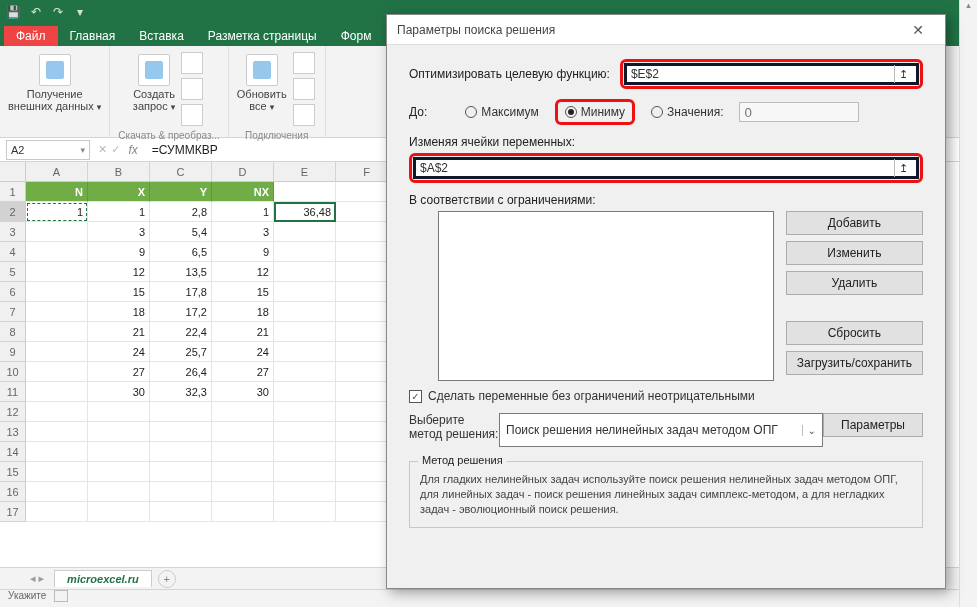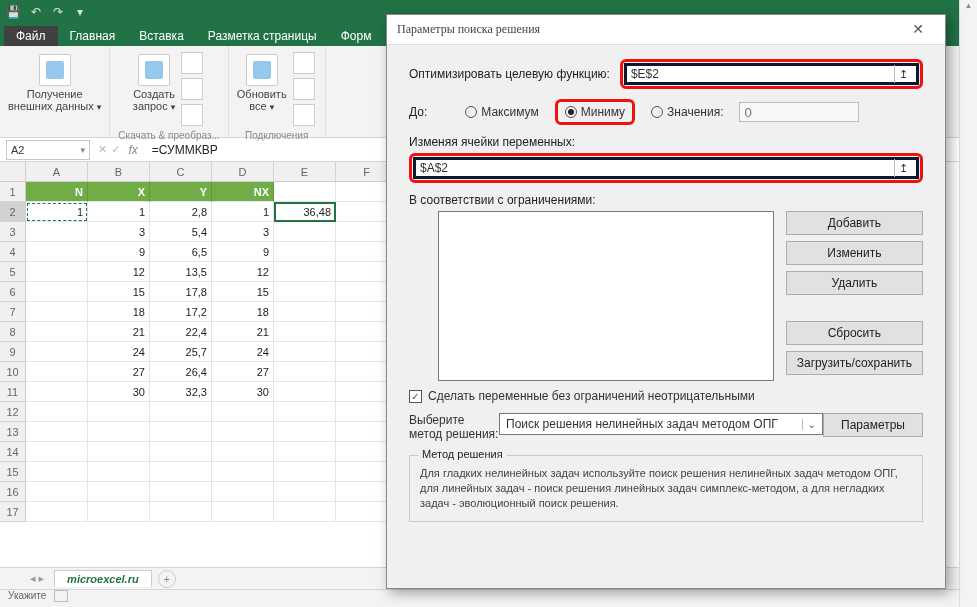--- a/index.html
+++ b/index.html
@@ -7,21 +7,21 @@
 
 
 .titlebar { background: #217346; height: 24px; display: flex; align-items: center; padding: 0 4px; color: #fff; }
 .titlebar .qat { display: flex; gap: 2px; align-items: center; }
 .titlebar .qat .q { width: 20px; height: 20px; display: flex; align-items: center; justify-content: center; opacity: .8; font-size:12px; }
 .titlebar .spacer { flex: 1; }
 
 
 .ribbon-tabs { background: #217346; height: 22px; display: flex; align-items: flex-end; padding-left: 4px; color: #fff; font-size: 12px; }
 .ribbon-tabs .tab { padding: 3px 12px 3px; cursor: default; }
-.ribbon-tabs .tab.file { background: #404040; }
+.ribbon-tabs .tab.file { background: #ef4444; }
 
 
 .ribbon { background: #f3f3f3; border-bottom: 1px solid #d4d4d4; height: 92px; display: flex; }
 .ribbon-group { border-right: 1px solid #e0e0e0; padding: 4px 8px 2px; display: flex; flex-direction: column; justify-content: space-between; align-items: center; font-size: 11px; color: #666; }
 .ribbon-group .big { display: flex; flex-direction: column; align-items: center; gap: 2px; padding-top:4px; }
 .ribbon-group .ico { width: 32px; height: 32px; background: #fff; border: 1px solid #ccc; border-radius: 2px; position:relative; }
 .ribbon-group .ico::after{content:"";position:absolute;inset:6px;background:#4fa3e0;border-radius:2px;opacity:.6;}
 .ribbon-group .lbl { font-size: 11px; color: #444; text-align: center; line-height: 1.1; }
 .ribbon-group .small { width: 22px; height: 22px; border: 1px solid #ccc; margin: 2px; background:#fff; }
 .ribbon-group .grp-label { font-size: 10px; color: #8a8a8a; margin-top:2px; }
@@ -53,21 +53,21 @@
 
 .sheettabs { position:absolute; left:0; bottom:18px; height:22px; width:100%; background:#f3f3f3; border-top:1px solid #d4d4d4; display:flex; align-items:center; padding-left:30px; font-size:11px;}
 .sheettabs .nav { display:flex; gap:4px; color:#9c9c9c; margin-right:10px;}
 .sheettabs .tab { padding:2px 12px; border:1px solid #ccc; border-bottom:none; background:#fff; color:#217346; font-weight:bold;font-style:italic;}
 .sheettabs .plus { width:18px; height:18px; border:1px solid #ccc; border-radius:9px; margin-left:6px; text-align:center; line-height:16px; color:#888;}
 .statusbar { position:absolute; left:0; bottom:0; height:18px; width:100%; background:#f3f3f3; border-top:1px solid #d4d4d4; display:flex; font-size:10px; padding:0 8px; color:#666;}
 .statusbar .sbico{ width:14px; height:12px; border:1px solid #bbb; margin-left:8px;}
 
 
 .dialog { position:absolute; left:386px; top:14px; width:560px; height:575px; background:#f0f0f0; border:1px solid #888; box-shadow: 4px 4px 12px rgba(0,0,0,.35); font-size:12px; }
-.dialog .dtitle { background:#fff; height:30px; display:flex; align-items:center; padding:4px 10px; border-bottom:1px solid #ddd;font-family:Liberation Serif, serif; }
+.dialog .dtitle { background:#fff; height:30px; display:flex; align-items:center; padding:4px 10px; border-bottom:1px solid #ddd; }
 .dialog .dtitle span{ flex:1; color:#444; font-size:12px;}
 .dialog .dclose { width:34px; text-align:center; font-size:14px; color:#555;}
 .dbody { padding:14px 22px 10px; }
 .drow { display:flex; align-items:center; margin-bottom:10px; gap:10px;}
 .drow .dlabel { white-space:nowrap; color:#222;}
 .tfield { flex:1; height:22px; background:#fff; border:3px solid #0f172a; display:flex; align-items:center; padding:0 4px; font-size:12px;}
 .tfield .pick { width:18px; height:18px; margin-left:auto; display:flex; align-items:center; justify-content:center; border-left:1px solid #bbb; font-size:11px;}
 .hl-red { border:3px solid #e11; border-radius:6px; padding:1px;}
 .radio { display:flex; align-items:center; gap:4px; padding:2px 6px;}
 .radio .rdot{ width:12px; height:12px; border-radius:50%; border:1px solid #555; display:inline-flex; align-items:center; justify-content:center;}
@@ -75,21 +75,21 @@
 .val-input { width:120px; height:20px; border:1px solid #bcbcbc; background:#f7f7f7; color:#aaa; padding:0 4px;}
 .section-label { color:#222; margin:6px 0 4px;}
 .constraints-wrap{ display:flex; gap:12px;padding-left:29px;}
 .listbox { flex:1; height:170px; background:#fff; border:1px solid #7a7a7a;}
 .side-btns { display:flex; flex-direction:column; gap:6px;}
 .btn { background:#e1e1e1; border:1px solid #adadad; height:24px; padding:0 10px; min-width:114px; text-align:center; font-size:12px; color:#222; display:flex; align-items:center; justify-content:center;}
 .chk { display:flex; align-items:center; gap:6px; margin-top:8px;}
 .chk .box{width:13px;height:13px;border:1px solid #555;background:#fff;display:flex;align-items:center;justify-content:center;font-size:10px;color:#217346;}
 .method-row{ display:flex; align-items:flex-start; margin-top:10px;}
 .method-row .ml{ width:90px;}
-.combo { flex:1; height:22px; background:#fff; border:1px solid #7a7a7a; display:flex; align-items:center; padding:4px 6px; font-size:12px;}
+.combo { flex:1; height:22px; background:#fff; border:1px solid #7a7a7a; display:flex; align-items:center; padding:16px 6px; font-size:12px;}
 .combo .dd{ margin-left:auto; font-size:10px; color:#555; border-left:1px solid #bbb; padding-left:5px;}
 .groupbox { border:1px solid #c8c8c8; margin-top:14px; padding:10px 10px 10px; position:relative;}
 .groupbox .glegend{ position:absolute; top:-8px; left:8px; background:#f0f0f0; padding:0 4px; font-size:11px; color:#222;}
 .groupbox .gtext{ font-size:11px; color:#444; line-height:1.35;}
 .dlg-footer { position:absolute; left:0; bottom:0; right:0; padding:10px 22px 14px; display:flex; align-items:center;}
 .dlg-footer .spacer{flex:1;}
 .arrow { color:#e11; font-size:30px; font-weight:bold; margin-right:6px; letter-spacing:-4px; text-shadow:0 0 1px #e11;}
 .btn.primary-hl { border:3px solid #e11; border-radius:6px;}
 
 .right-scroll { position:absolute; right:0; top:0; width:18px; height:100%; background:#f3f3f3; border-left:1px solid #ddd;}

